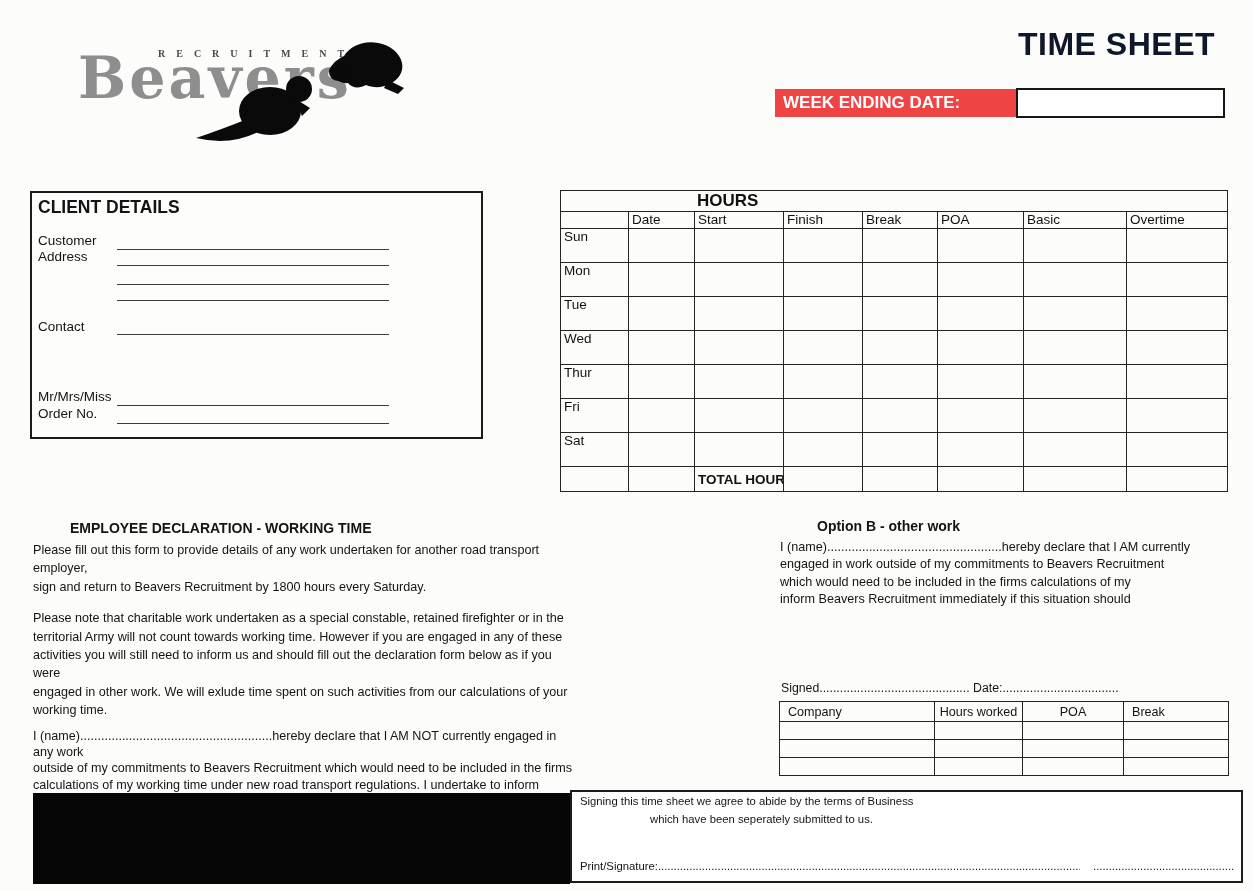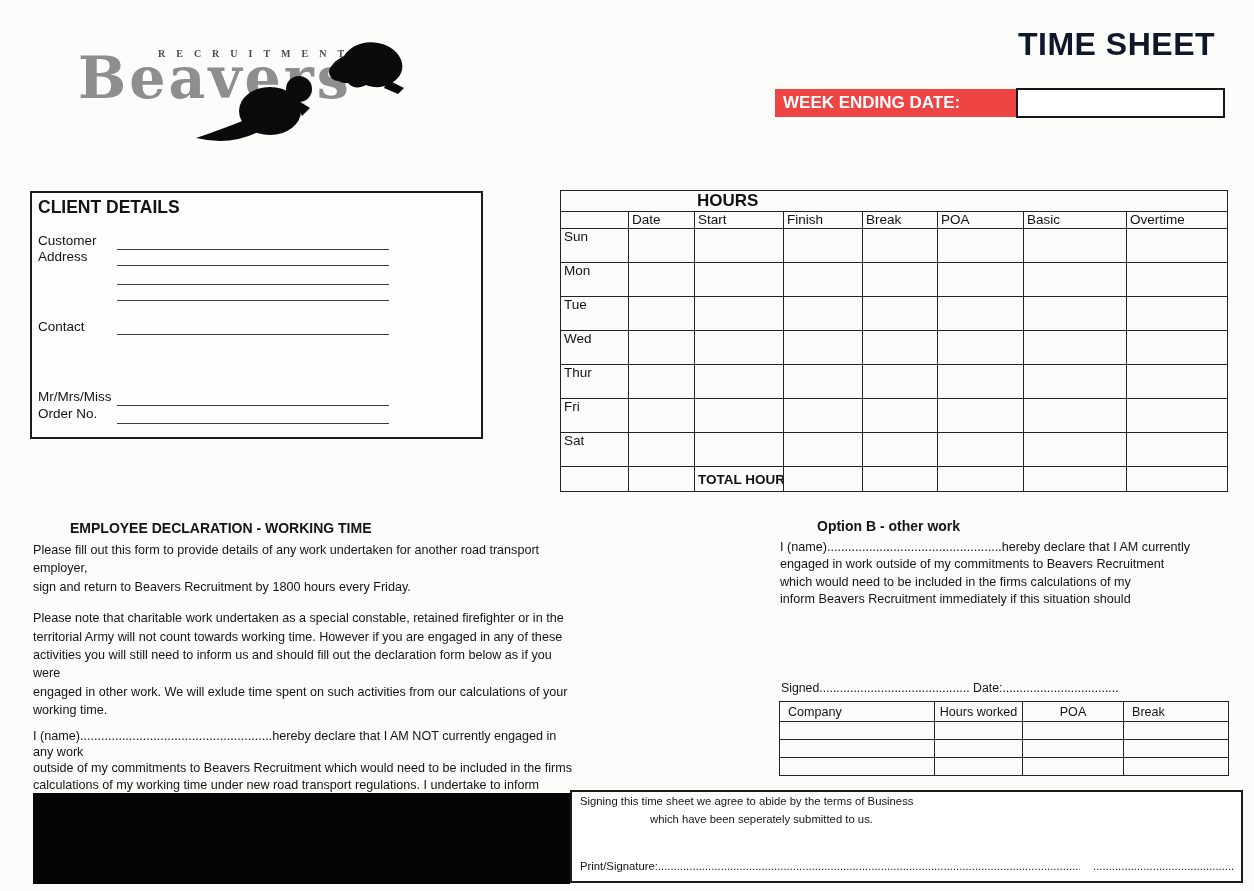--- a/index.html
+++ b/index.html
@@ -251,21 +251,21 @@
           <td></td>
           <td></td>
           <td></td>
     </tr>
   </tbody>
     </table>
 
   <div class="decl-left">
     <div class="decl-title">EMPLOYEE DECLARATION - WORKING TIME</div>
     <div class="decl-line">Please fill out this form to provide details of any work undertaken for another road transport employer,</div>
-    <div class="decl-line">sign and return to Beavers Recruitment by 1800 hours every Friday.</div>
+    <div class="decl-line">sign and return to Beavers Recruitment by 1800 hours every Saturday.</div>
     <div class="decl-gap"></div>
     <div class="decl-line">Please note that charitable work undertaken as a special constable, retained firefighter or in the</div>
     <div class="decl-line">territorial Army will not count towards working time.  However if you are engaged in any of these</div>
     <div class="decl-line">activities you will still need to inform us and should fill out the declaration form below as if you were</div>
     <div class="decl-line">engaged in other work.  We will exlude time spent on such activities from our calculations of your</div>
     <div class="decl-line">working time.</div>
     <div class="emp-a">
       <div class="decl-line">I (name).......................................................hereby declare that I AM NOT currently engaged in any work</div>
       <div class="decl-line">outside of my commitments to Beavers Recruitment which would need to be included in the firms</div>
       <div class="decl-line">calculations of my working time under new road transport regulations.  I undertake to inform</div>

